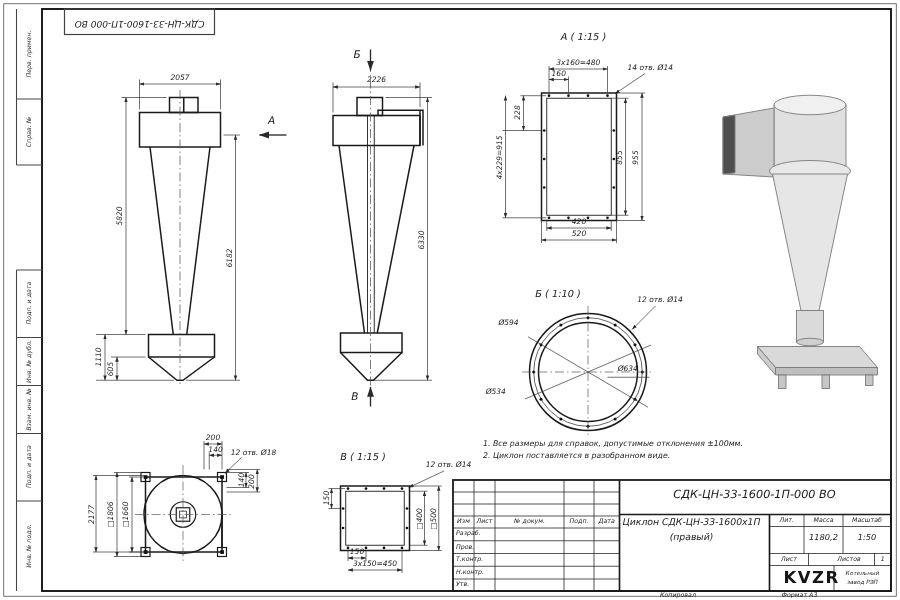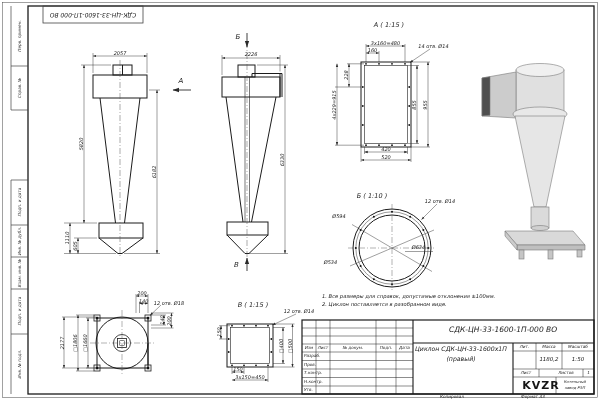--- a/index.html
+++ b/index.html
@@ -274,21 +274,21 @@
   <span class="lbl cr" style="left:425px;top:104.5px">955</span>
   <span class="lbl c" style="left:386px;top:149px">420</span>
   <span class="lbl c" style="left:386px;top:157px">520</span>
 
   <span class="lbl c t" style="left:372px;top:196px">Б ( 1:10 )</span>
   <span class="lbl c" style="left:440px;top:200.5px">12 отв. Ø14</span>
   <span class="lbl c" style="left:339px;top:215.5px">Ø594</span>
   <span class="lbl c" style="left:330.5px;top:261.5px">Ø534</span>
   <span class="lbl c" style="left:418.5px;top:247px">Ø634</span>
 
-  <span class="lbl c t" style="left:253px;top:305px">В ( 1:15 )</span>
+  <span class="lbl c t" style="left:242px;top:305px">В ( 1:15 )</span>
   <span class="lbl c" style="left:299px;top:311px">12 отв. Ø14</span>
   <span class="lbl cr" style="left:218.5px;top:332.3px">150</span>
   <span class="lbl cr" style="left:280.5px;top:345.5px">□400</span>
   <span class="lbl cr" style="left:290px;top:345.5px">□500</span>
   <span class="lbl c" style="left:238px;top:369.3px">150</span>
   <span class="lbl c" style="left:250px;top:377.3px">3x150=450</span>
 
   <span class="lbl c" style="left:142px;top:293.3px">200</span>
   <span class="lbl c" style="left:143.7px;top:301px">140</span>
   <span class="lbl c" style="left:169px;top:302.5px">12 отв. Ø18</span>

